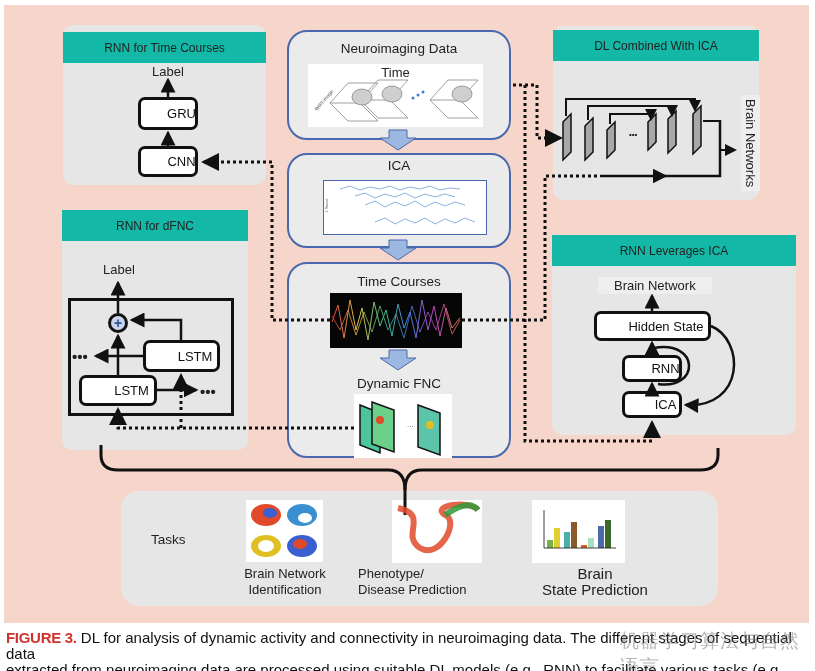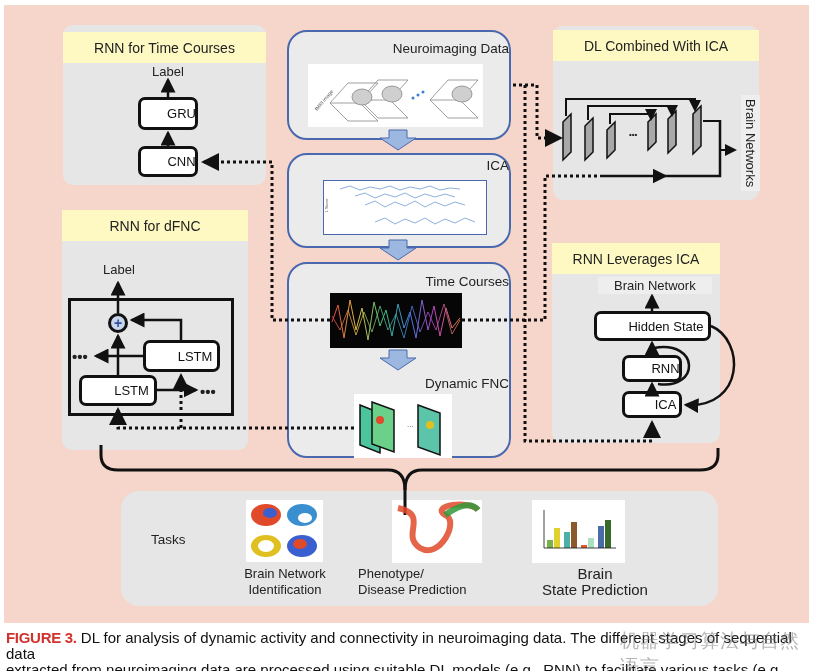--- a/index.html
+++ b/index.html
@@ -1,21 +1,21 @@
 <!DOCTYPE html>
 <html><head>
 <meta charset="utf-8">
 <style>
   html, body { margin:0; padding:0; background:#ffffff; }
   body { width:815px; height:671px; position:relative; overflow:hidden; font-family:"Liberation Sans", sans-serif; color:#222; }
   #canvas { position:absolute; left:4px; top:5px; width:805px; height:618px; background:#f6d6ca; }
   .panel { position:absolute; background:#e6e6e6; border-radius:10px; }
-  .panel-header { position:absolute; left:0; right:0; top:0; height:32px; background:#fef9c3; color:#222; font-size:14px; display:flex; align-items:center; justify-content:center; border-radius:0; }
+  .panel-header { position:absolute; left:0; right:0; top:0; height:32px; background:#14b8a6; color:#222; font-size:12px; display:flex; align-items:center; justify-content:center; border-radius:0; }
   .center-box { position:absolute; background:#ebebeb; border:2px solid #4a68ad; border-radius:20px; box-sizing:border-box; }
-  .center-title { position:absolute; left:0; right:0; text-align:right; font-size:13.5px; color:#222; }
+  .center-title { position:absolute; left:0; right:0; text-align:center; font-size:13.5px; color:#222; }
   .txt { position:absolute; font-size:13px; color:#222; white-space:nowrap; }
   .node { position:absolute; background:#fff; border:3px solid #111; border-radius:7px; box-sizing:border-box; display:flex; align-items:center; justify-content:center; font-size:13px; color:#111;padding-left:27px; }
   svg.overlay { position:absolute; left:0; top:0; width:815px; height:671px; pointer-events:none; }
   .img-box { position:absolute; background:#fff; }
   #caption { position:absolute; left:6px; top:630px; width:805px; font-size:15px; line-height:16px; color:#111; font-family:"Liberation Sans", sans-serif; }
   #caption .fig { color:#d2322d; font-weight:bold; font-family:"Liberation Sans", sans-serif; letter-spacing:-0.3px; }
   .watermark { position:absolute; left:620px; top:628px; font-size:19px; color:rgba(120,120,120,0.55); letter-spacing:1px; }
   .vert { position:absolute; writing-mode:vertical-rl; font-size:13px; color:#222; background:#eeeeee; padding:4px 2px; }
 </style>
 </head>
@@ -42,32 +42,33 @@
 <div class="node" style="left:79px;top:375px;width:78px;height:31px;">LSTM</div>
 <div class="txt" style="left:72px;top:348px;font-size:15px;font-weight:bold;">•••</div>
 <div class="txt" style="left:200px;top:383px;font-size:15px;font-weight:bold;">•••</div>
 
 <div class="panel" style="left:553px;top:26px;width:206px;height:174px;">
   <div class="panel-header" style="top:4px;height:31px;">DL Combined With ICA</div>
 </div>
 <div class="vert" style="left:741px;top:95px;">Brain Networks</div>
 <div class="txt" style="left:629px;top:130px;font-size:8px;font-weight:bold;">•••</div>
 
-<div class="panel" style="left:552px;top:235px;width:168px;height:200px;margin-top:8px;">
+<div class="panel" style="left:552px;top:235px;width:244px;height:200px;">
   <div class="panel-header" style="height:31px;">RNN Leverages ICA</div>
 </div>
 <div class="txt" style="left:598px;top:277px;padding:1px 16px;background:#eeeeee;">Brain Network</div>
 <div class="node" style="left:594px;top:311px;width:117px;height:30px;">Hidden State</div>
 <div class="node" style="left:622px;top:355px;width:60px;height:27px;">RNN</div>
 <div class="node" style="left:622px;top:391px;width:60px;height:27px;">ICA</div>
 
 <div class="center-box" style="left:287px;top:30px;width:224px;height:110px;">
   <div class="center-title" style="top:9px;">Neuroimaging Data</div>
 </div>
 <div class="img-box" style="left:308px;top:64px;width:175px;height:63px;">
+  <div class="center-title" style="top:1px;font-size:13px;">Time</div>
   <div style="position:absolute;left:3px;top:33px;font-size:5px;color:#555;transform:rotate(-50deg);">fMRI image</div>
 </div>
 
 <div class="center-box" style="left:287px;top:153px;width:224px;height:95px;">
   <div class="center-title" style="top:3px;">ICA</div>
 </div>
 <div class="img-box" style="left:323px;top:180px;width:162px;height:53px;border:1px solid #4a68ad;">
   <div style="position:absolute;left:-4px;top:22px;font-size:4px;color:#555;transform:rotate(-90deg);">1 Score</div>
 </div>
 

